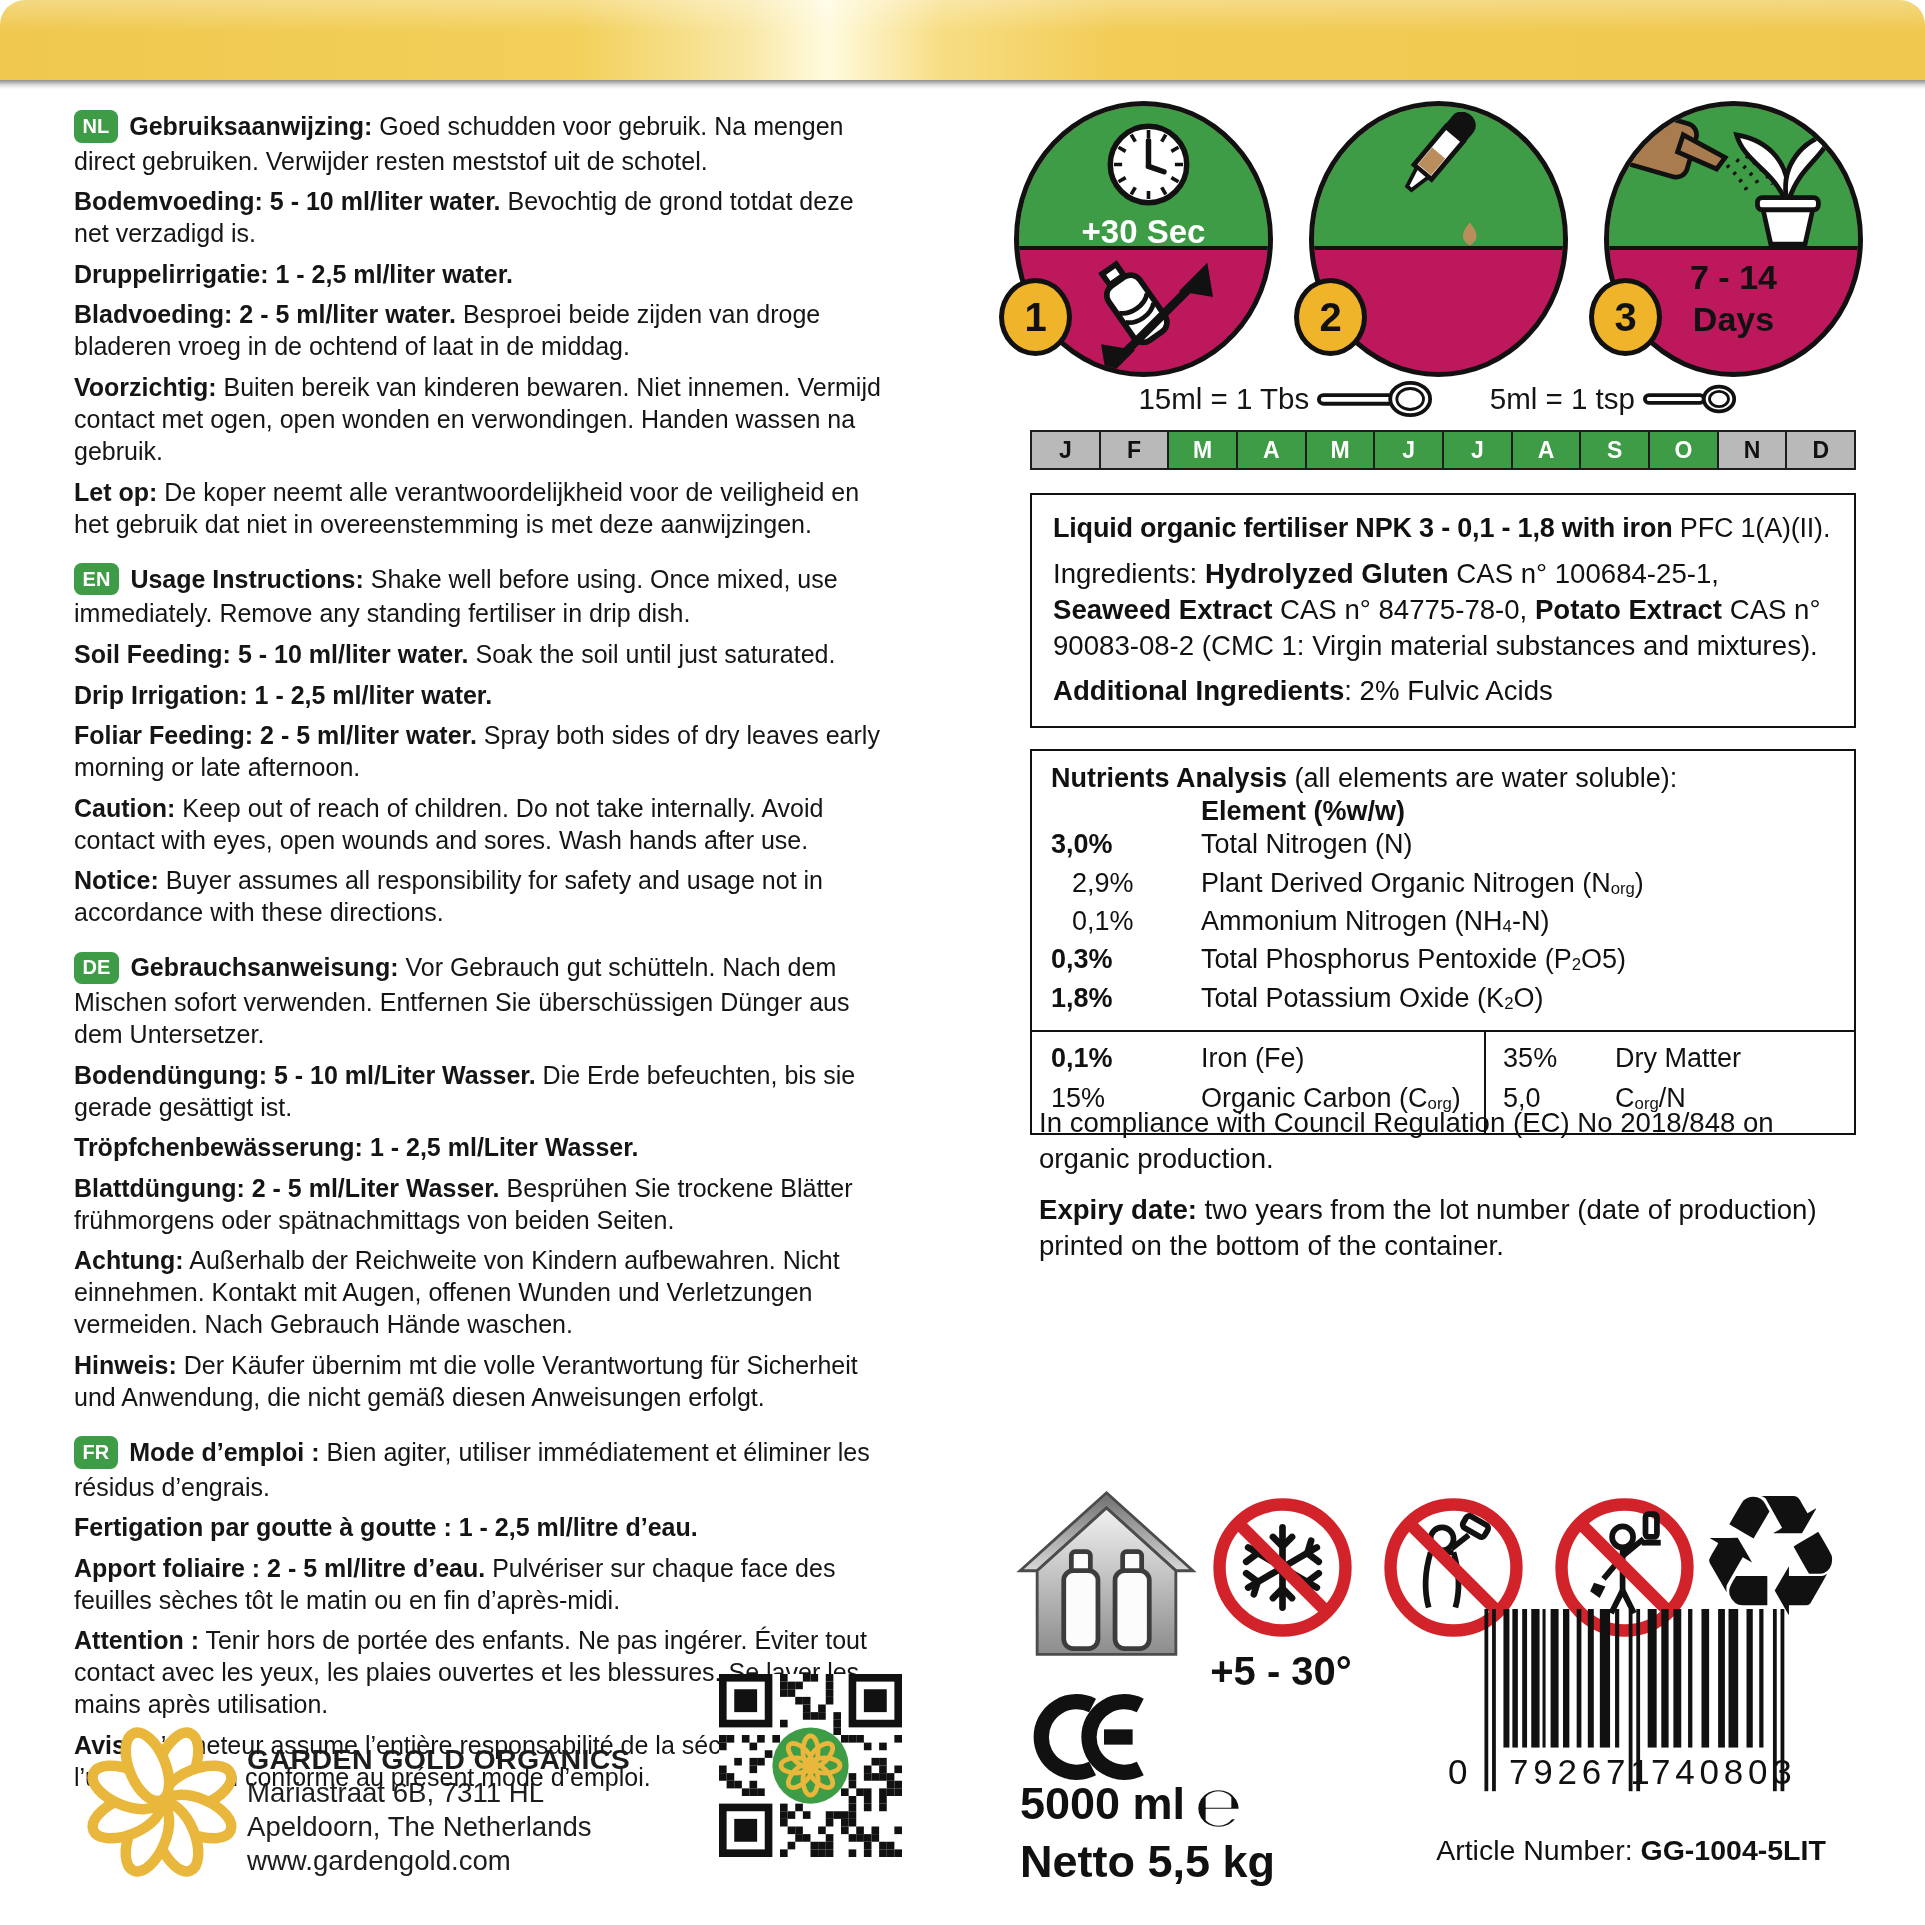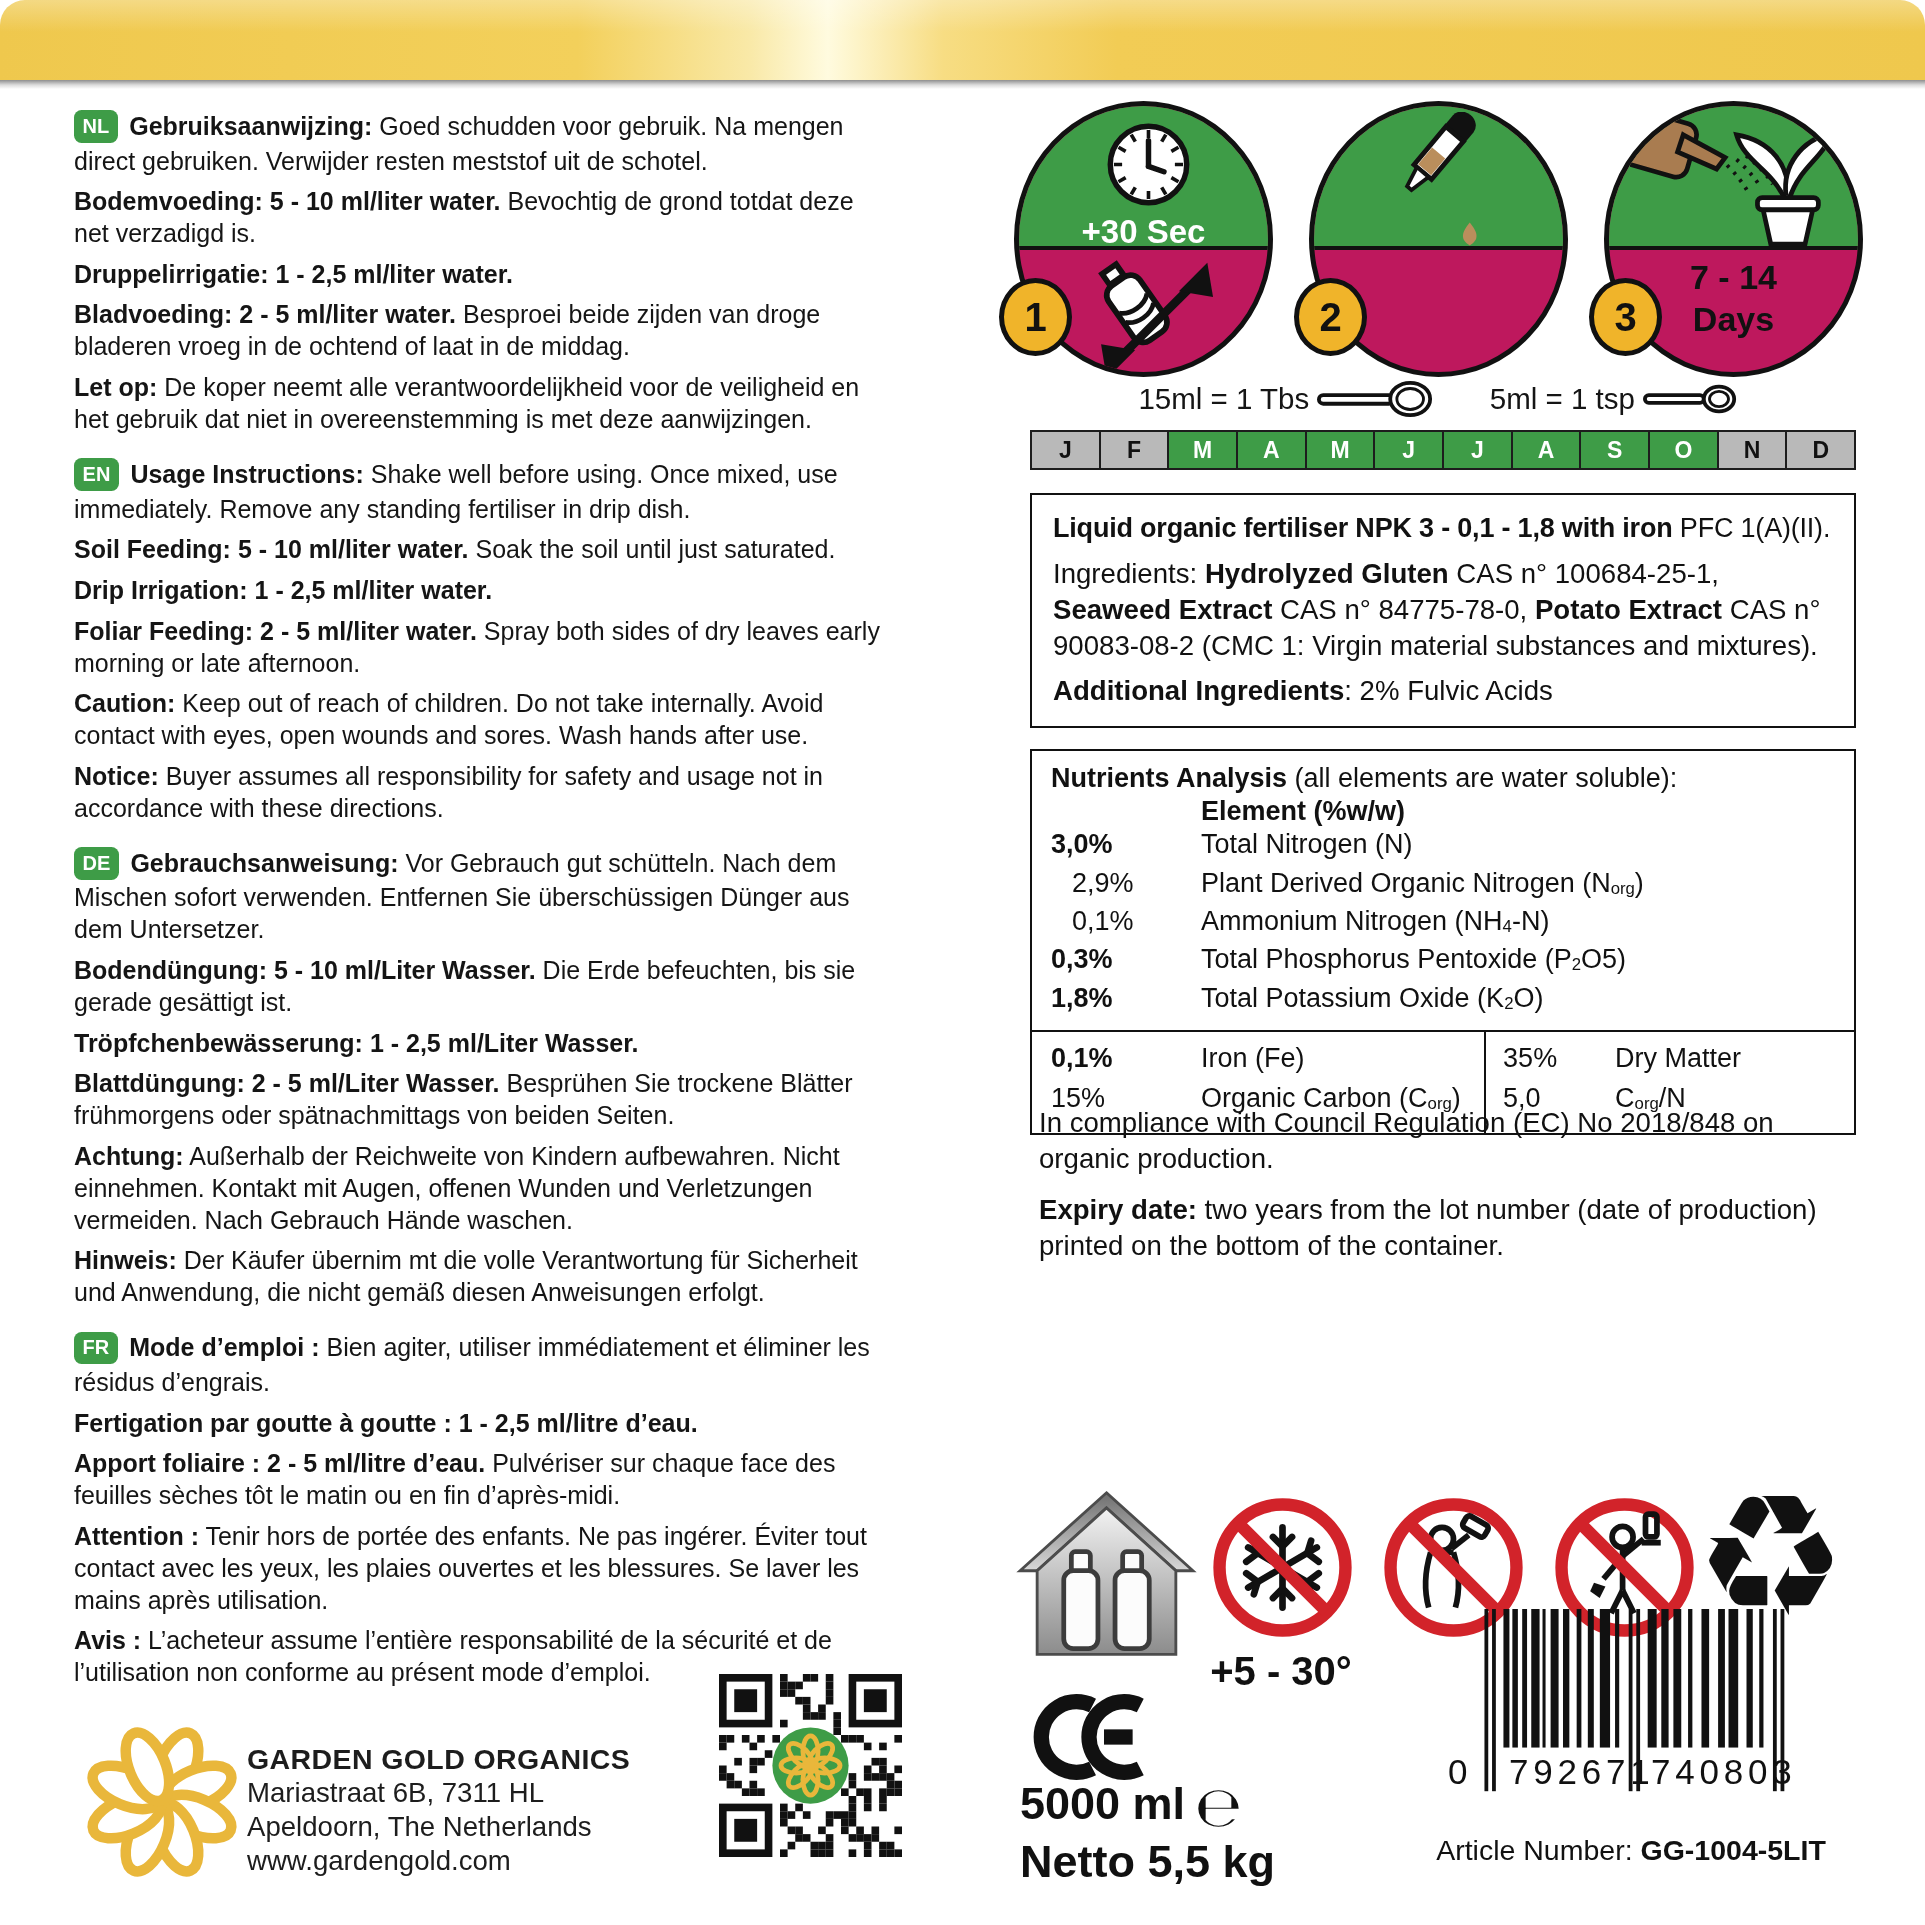--- a/index.html
+++ b/index.html
@@ -92,20 +92,21 @@
   <div class="goldshadow"></div>
 
   <div class="col-left">
 
     <p class="par">
       <span class="badge">NL</span><span class="b">Gebruiksaanwijzing:</span> <span>Goed schudden voor gebruik. Na mengen direct gebruiken. Verwijder resten meststof uit de schotel.</span>
     </p>
     <p class="par"><span class="b">Bodemvoeding: 5 - 10 ml/liter water.</span> <span>Bevochtig de grond totdat deze net verzadigd is.</span></p>
     <p class="par"><span class="b">Druppelirrigatie: 1 - 2,5 ml/liter water.</span> <span></span></p>
     <p class="par"><span class="b">Bladvoeding: 2 - 5 ml/liter water.</span> <span>Besproei beide zijden van droge bladeren vroeg in de ochtend of laat in de middag.</span></p>
+    <p class="par"><span class="b">Voorzichtig:</span> <span>Buiten bereik van kinderen bewaren. Niet innemen. Vermijd contact met ogen, open wonden en verwondingen. Handen wassen na gebruik.</span></p>
     <p class="par"><span class="b">Let op:</span> <span>De koper neemt alle verantwoordelijkheid voor de veiligheid en het gebruik dat niet in overeenstemming is met deze aanwijzingen.</span></p>
 
     <p class="par sec">
       <span class="badge">EN</span><span class="b">Usage Instructions:</span> <span>Shake well before using. Once mixed, use immediately. Remove any standing fertiliser in drip dish.</span>
     </p>
     <p class="par"><span class="b">Soil Feeding: 5 - 10 ml/liter water.</span> <span>Soak the soil until just saturated.</span></p>
     <p class="par"><span class="b">Drip Irrigation: 1 - 2,5 ml/liter water.</span> <span></span></p>
     <p class="par"><span class="b">Foliar Feeding: 2 - 5 ml/liter water.</span> <span>Spray both sides of dry leaves early morning or late afternoon.</span></p>
     <p class="par"><span class="b">Caution:</span> <span>Keep out of reach of children. Do not take internally. Avoid contact with eyes, open wounds and sores. Wash hands after use.</span></p>
     <p class="par"><span class="b">Notice:</span> <span>Buyer assumes all responsibility for safety and usage not in accordance with these directions.</span></p>

